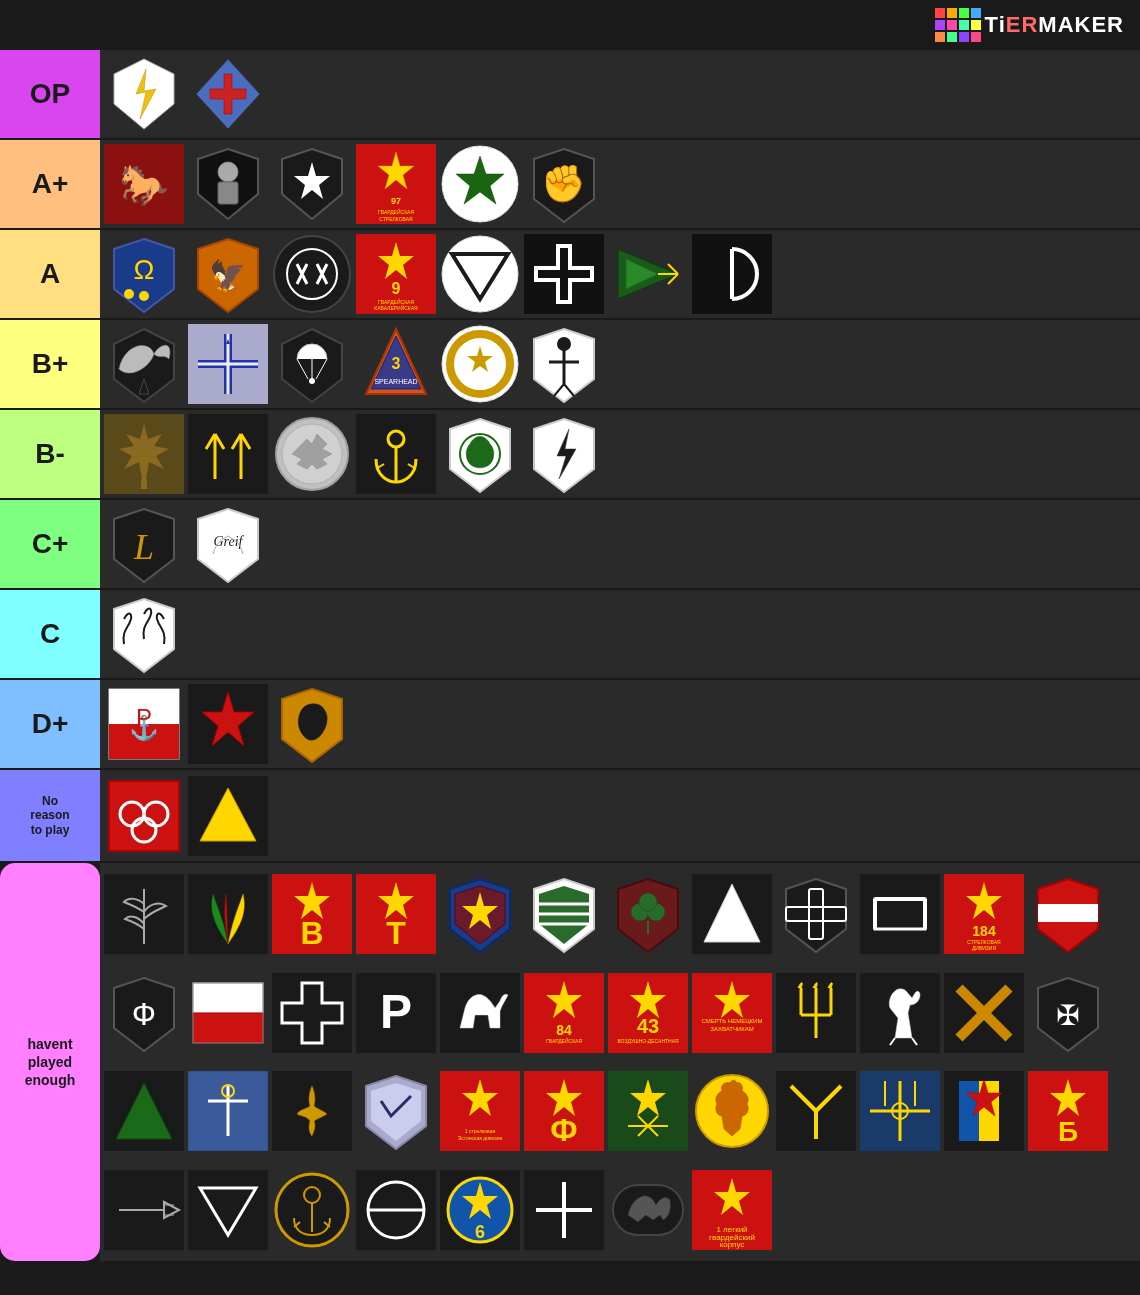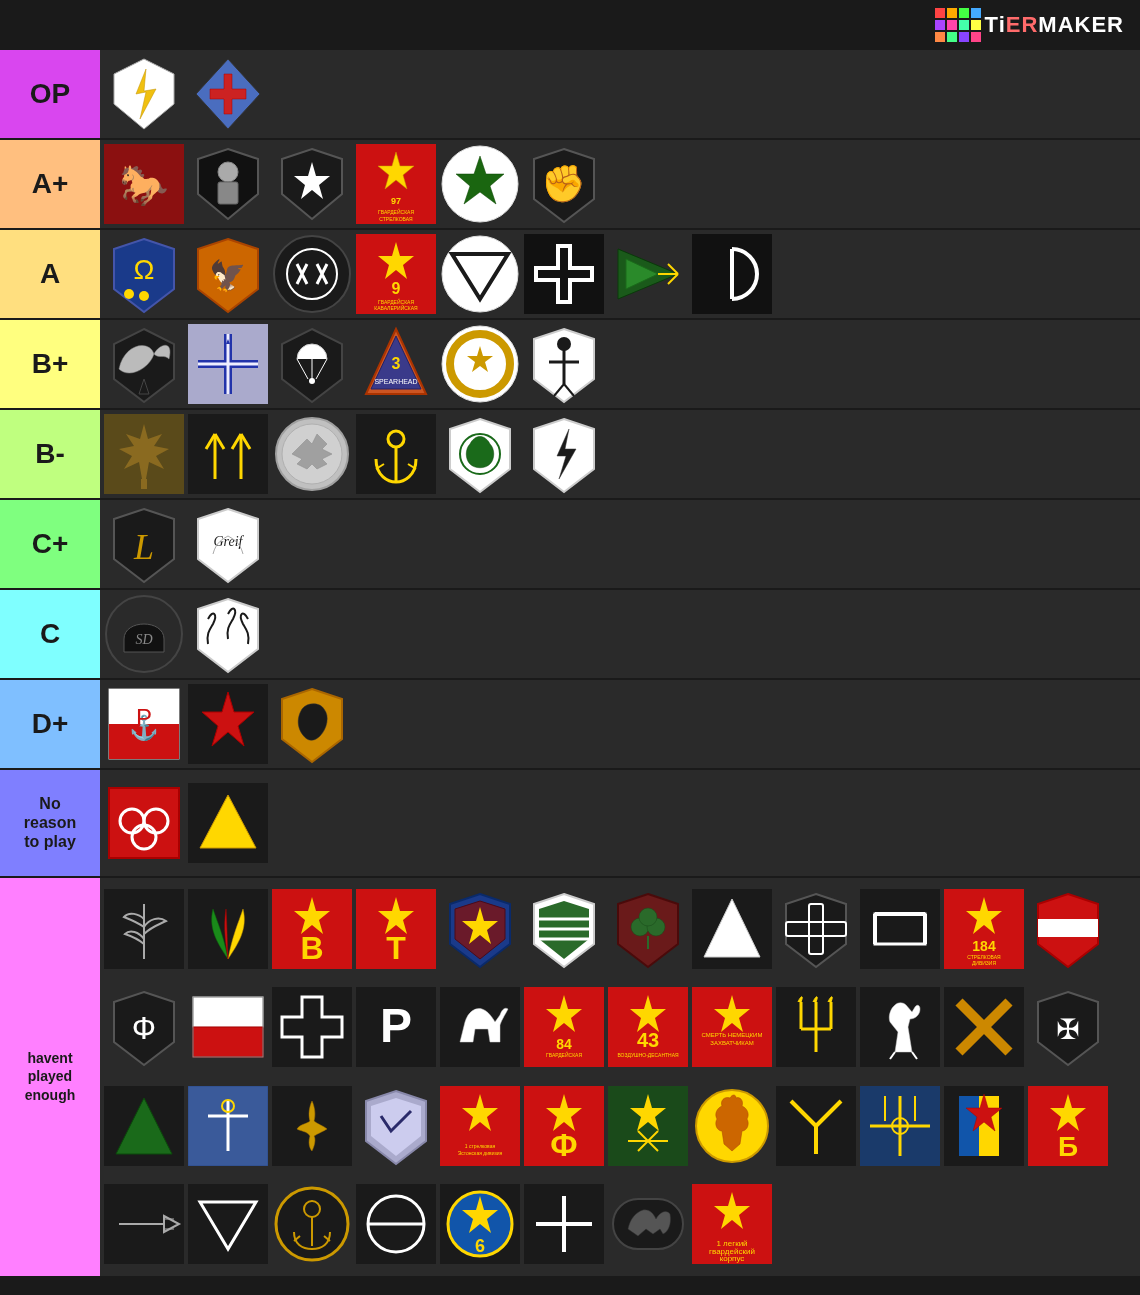--- a/index.html
+++ b/index.html
@@ -82,21 +82,21 @@
     
     .tier-op { background-color: #d946ef; }
     .tier-aplus { background-color: #ffbf7f; }
     .tier-a { background-color: #ffdf7f; }
     .tier-bplus { background-color: #ffff7f; }
     .tier-bminus { background-color: #bfff7f; }
     .tier-cplus { background-color: #7fff7f; }
     .tier-c { background-color: #7fffff; }
     .tier-dplus { background-color: #7fbfff; }
     .tier-noreasontoplay { background-color: #7f7fff; }
-    .tier-haventplayed { background-color: #ff7fff; }
+    .tier-haventplayed { background-color: #ff7fff; border-radius: 15px; }
   </style>
 </head>
 <body>
 
 <div class="header">
   <div class="tiermaker-logo">
     <div class="logo-grid">
       <div class="logo-cell" style="background:#ff4444"></div>
       <div class="logo-cell" style="background:#ffaa00"></div>
       <div class="logo-cell" style="background:#44ff44"></div>
@@ -403,27 +403,20 @@
         <path d="M25,50 C28,38 35,35 40,32 C45,35 52,38 55,50" fill="none" stroke="#aaa" stroke-width="1"></path>
       </svg>
     </div>
   </div>
 </div>
 
 <div class="tier-row">
   <div class="tier-label tier-c">C</div>
   <div class="tier-items">
 
-    <div class="badge">
-      <svg viewBox="0 0 80 80">
-        <circle cx="40" cy="40" r="38" fill="#2a2a2a" stroke="#444" stroke-width="2"></circle>
-        <path d="M20,45 C20,25 60,25 60,45 L60,58 L20,58 Z" fill="#111" stroke="#555" stroke-width="1"></path>
-        <text x="40" y="50" text-anchor="middle" font-size="14" fill="#888" font-style="italic" font-family="serif">SD</text>
-      </svg>
-    </div>
 
     <div class="badge">
       <svg viewBox="0 0 80 80">
         <polygon points="40,5 70,15 70,55 40,78 10,55 10,15" fill="white" stroke="#ccc" stroke-width="2"></polygon>
         <path d="M20,25 C25,15 30,20 25,30 C22,35 18,40 20,50" fill="none" stroke="#1a1a1a" stroke-width="2"></path>
         <path d="M40,20 C45,10 50,15 45,25 C42,30 38,35 40,45" fill="none" stroke="#1a1a1a" stroke-width="2"></path>
         <path d="M60,25 C55,15 50,20 55,30 C58,35 62,40 60,50" fill="none" stroke="#1a1a1a" stroke-width="2"></path>
       </svg>
     </div>
   </div>
@@ -453,21 +446,21 @@
     <div class="badge">
       <svg viewBox="0 0 80 80">
         <polygon points="40,5 70,15 70,55 40,78 10,55 10,15" fill="#cc8800" stroke="#aa6600" stroke-width="2"></polygon>
         <path d="M30,25 C35,18 48,18 52,25 C58,32 55,45 48,52 C45,55 40,58 35,55 C28,50 22,38 30,25" fill="#1a1a1a" stroke="#333" stroke-width="0.5"></path>
       </svg>
     </div>
   </div>
 </div>
 
 <div class="tier-row">
-  <div class="tier-label tier-noreasontoplay" style="font-size:16px; padding:24px; text-align:center; line-height:1.2;">No reason to play</div>
+  <div class="tier-label tier-noreasontoplay" style="font-size:12px; padding:24px; text-align:center; line-height:1.2;">No reason to play</div>
   <div class="tier-items">
 
     <div class="badge">
       <svg viewBox="0 0 80 80">
         <rect x="5" y="5" width="70" height="70" fill="#cc1111" stroke="#aa0000" stroke-width="2"></rect>
         <circle cx="28" cy="38" r="12" fill="none" stroke="white" stroke-width="3"></circle>
         <circle cx="52" cy="38" r="12" fill="none" stroke="white" stroke-width="3"></circle>
         <circle cx="40" cy="54" r="12" fill="none" stroke="white" stroke-width="3"></circle>
       </svg>
     </div>

